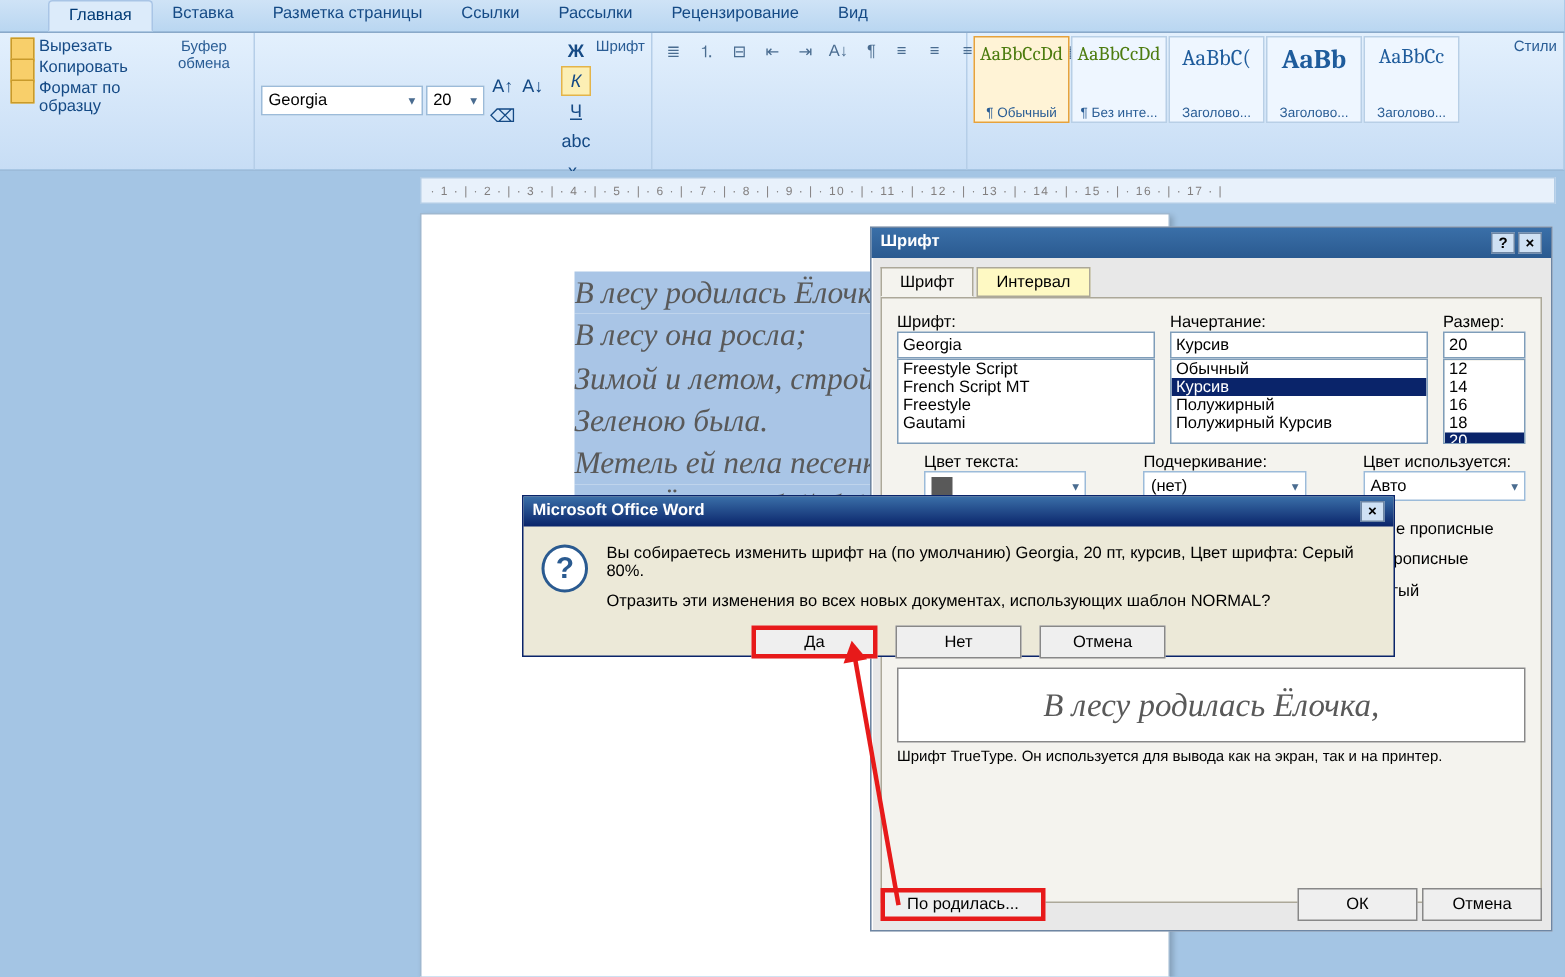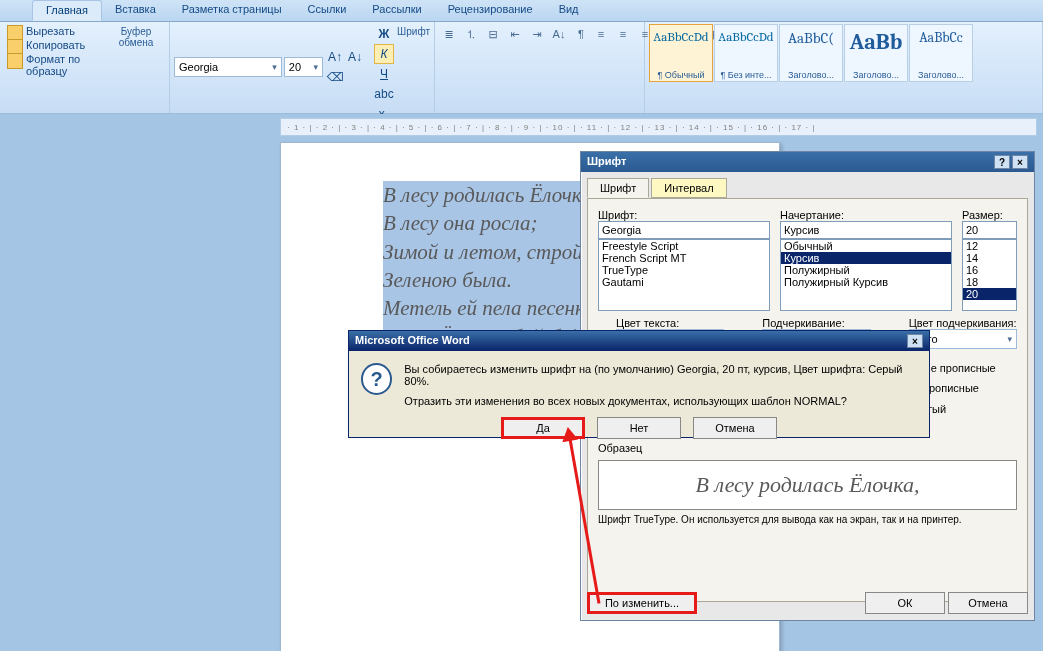--- a/index.html
+++ b/index.html
@@ -20,41 +20,41 @@
 .font-row{display:flex; gap:2px; align-items:center;}
 .combo{background:#fff; border:1px solid #9cbbd9; height:20px; display:flex; align-items:center; padding:0 4px; font-size:11px;}
 .combo .caret{margin-left:auto; font-size:9px; color:#4a6c90;}
 .btns span{display:inline-flex; align-items:center; justify-content:center; width:20px;height:20px; border:1px solid transparent; color:#154a85; font-size:12px;}
 .btns span.active{background:#fcefb4; border:1px solid #e3b44a;}
 .para-row{display:flex; gap:2px;}
 .para-row span{display:inline-flex;width:20px;height:20px;align-items:center;justify-content:center;color:#4a6c90;}
 .styles-row{display:flex; gap:1px;}
 .style-box{width:64px;height:58px;border:1px solid #b8cfe6;background:#eef6ff;display:flex;flex-direction:column;align-items:center;justify-content:space-between;padding:4px 1px 1px 1px;font-size:9px;color:#2a5d95;}
 .style-box.active{border:1px solid #e6a23c;background:#fff3d6;}
-.style-box .sample{font-family:Cambria,Georgia,serif;color:#0369a1;font-size:13px;}
+.style-box .sample{font-family:Cambria,Georgia,serif;color:#4d7c0f;font-size:13px;}
 .style-box:nth-child(3) .sample,.style-box:nth-child(4) .sample,.style-box:nth-child(5) .sample{color:#1f5c9c;font-family:Cambria;}
 
 
 .workarea{position:absolute; top:114px; left:0; right:0; bottom:0; background:#a4c5e4;}
 .ruler{position:absolute;top:4px;left:280px;right:6px;height:18px;background:#e8f1fb;border:1px solid #b3cde6;font-size:8px;color:#827f7f; display:flex; align-items:center; padding-left:6px; letter-spacing:1px; overflow:hidden;}
 .page{position:absolute; left:280px; top:28px; width:500px; height:600px; background:#fff; border:1px solid #9fb8d0; box-shadow:2px 2px 4px rgba(0,0,0,.2); padding:38px 0 0 102px;}
 .page p{margin:0;font-family:Georgia,"Times New Roman",serif;font-style:italic;font-size:21px;color:#595959;line-height:1.35;}
 .page p.sel{background:#a9c5e6;}
 
 
 .font-dialog{position:absolute;left:580px;top:151px;width:455px;height:470px;background:#e8e8e8;border:1px solid #6e86a3; box-shadow:1px 1px 0 #fff inset;}
 .titlebar{background:linear-gradient(#3a6fa8,#2a5a90);color:#fff;font-size:11px;padding:3px 6px;display:flex;justify-content:space-between;font-weight:bold;}
 .titlebar .ctrls span{display:inline-block;width:16px;height:14px;background:#cfe1f4;color:#000;text-align:center;font-size:10px;line-height:14px;margin-left:2px;border:1px solid #6e86a3;}
 .dlg-tabs{padding:6px 6px 0 6px;}
 .dlg-tabs span{display:inline-block;padding:3px 12px;border:1px solid #aca899;background:#fef9c3;font-size:11px;margin-right:-1px;}
 .dlg-tabs span:first-child{background:#f4f3ee;border-bottom:1px solid #f4f3ee;position:relative;z-index:2;}
 .dlg-body{border:1px solid #aca899;margin:0 6px 6px 6px; background:#f4f3ee; padding:10px; position:relative; height:404px;}
 .lbl{font-size:11px;}
 .input{background:#fff;border:1px solid #7f9db9;height:18px;padding:0 3px;font-size:11px;}
-.listbox{background:#fff;border:1px solid #7f9db9;height:72px;overflow:auto;font-size:11px;}
+.listbox{background:#fff;border:1px solid #7f9db9;height:57px;overflow:auto;font-size:11px;}
 .listbox div{padding:0 3px;}
 .listbox .sel{background:#0a246a;color:#fff;}
 .row3{display:flex;gap:10px;}
 .colctl{flex:1;}
 .colctl.size{flex:0 0 55px;}
 .chk{font-size:11px;display:flex;align-items:center;gap:3px;}
 .chk input{margin:0;}
 .effects{display:grid;grid-template-columns:repeat(3,1fr);gap:2px 14px;margin-top:12px;}
 .preview-box{border:1px solid #888;background:#fff;margin-top:6px;height:50px;display:flex;align-items:center;justify-content:center;font-family:Georgia;font-style:italic;font-size:22px;color:#595959;}
 .font-note{font-size:10px;margin-top:4px;}
@@ -164,28 +164,29 @@
         </div>
       <div class="style-box">
           <div class="sample">AaBbCcDd</div>
           <div>¶ Без инте...</div>
         </div>
       <div class="style-box">
           <div class="sample" style="font-size:15px">AaBbC(</div>
           <div>Заголово...</div>
         </div>
       <div class="style-box">
-          <div class="sample" style="font-size:22px;font-weight:bold">AaBb</div>
+          <div class="sample" style="font-size:18px;font-weight:bold">AaBb</div>
           <div>Заголово...</div>
         </div>
       <div class="style-box">
           <div class="sample" style="font-size:14px">AaBbCc</div>
           <div>Заголово...</div>
         </div>
     </div>
+    <div class="group-title">Стили</div>
   </div>
 </div>
 
 <div class="workarea">
   <div class="ruler">· 1 · | · 2 · | · 3 · | · 4 · | · 5 · | · 6 · | · 7 · | · 8 · | · 9 · | · 10 · | · 11 · | · 12 · | · 13 · | · 14 · | · 15 · | · 16 · | · 17 · |</div>
   <div class="page">
     <p class="sel">В лесу родилась Ёлочка,</p>
     <p class="sel">В лесу она росла;</p>
     <p class="sel">Зимой и летом, стройная,</p>
     <p class="sel">Зеленою была.</p>
@@ -206,21 +207,21 @@
     <span>Интервал</span>
   </div>
   <div class="dlg-body">
     <div class="row3">
       <div class="colctl">
         <div class="lbl">Шрифт:</div>
         <input class="input" style="width: 100%;" value="Georgia">
         <div class="listbox">
           <div>Freestyle Script</div>
             <div>French Script MT</div>
-            <div>TrueType</div>
+            <div>Freestyle</div>
             <div>Gautami</div>
         </div>
       </div>
       <div class="colctl">
         <div class="lbl">Начертание:</div>
         <input class="input" style="width: 100%;" value="Курсив">
         <div class="listbox">
           <div>Обычный</div>
             <div class="sel">Курсив</div>
             <div>Полужирный</div>
@@ -249,21 +250,21 @@
           </div>
         </div>
        <div class="colorctl">
           <div class="lbl">Подчеркивание:</div>
           <div class="combo">
             <span>(нет)</span>
             <span class="caret">▾</span>
           </div>
         </div>
        <div class="colorctl">
-          <div class="lbl">Цвет подчеркивания:</div>
+          <div class="lbl">Цвет используется:</div>
           <div class="combo">
             <span>Авто</span>
             <span class="caret">▾</span>
           </div>
         </div>
     </div>
 
     <div class="effects">
       <label class="chk">
           <input type="checkbox" style="">
@@ -311,21 +312,21 @@
         </label>
     </div>
 
     <div style="margin-top:12px;">
       <div class="lbl">Образец</div>
       <div class="preview-box">В лесу родилась Ёлочка,</div>
       <div class="font-note">Шрифт TrueType. Он используется для вывода как на экран, так и на принтер.</div>
     </div>
   </div>
   <div class="dlg-bottom">
-    <button class="winbtn red-box" style="width:110px">По изменить...</button>
+    <button class="winbtn red-box" style="width:110px">По родилась...</button>
     <div>
       <button class="winbtn">ОК</button>
       <button class="winbtn">Отмена</button>
     </div>
   </div>
 </div>
 
 <div class="msgbox">
   <div class="titlebar">
     <span>Microsoft Office Word</span>

